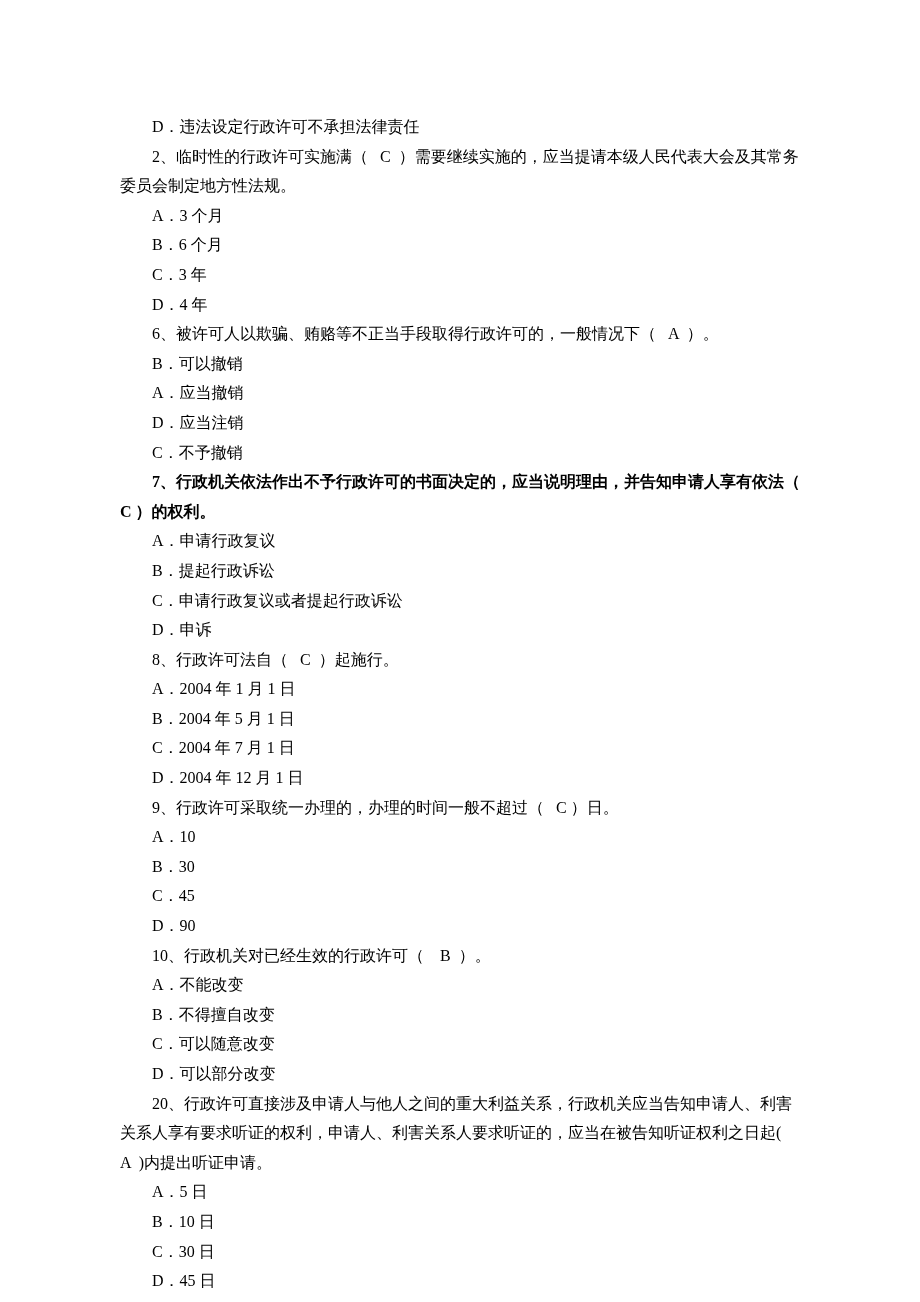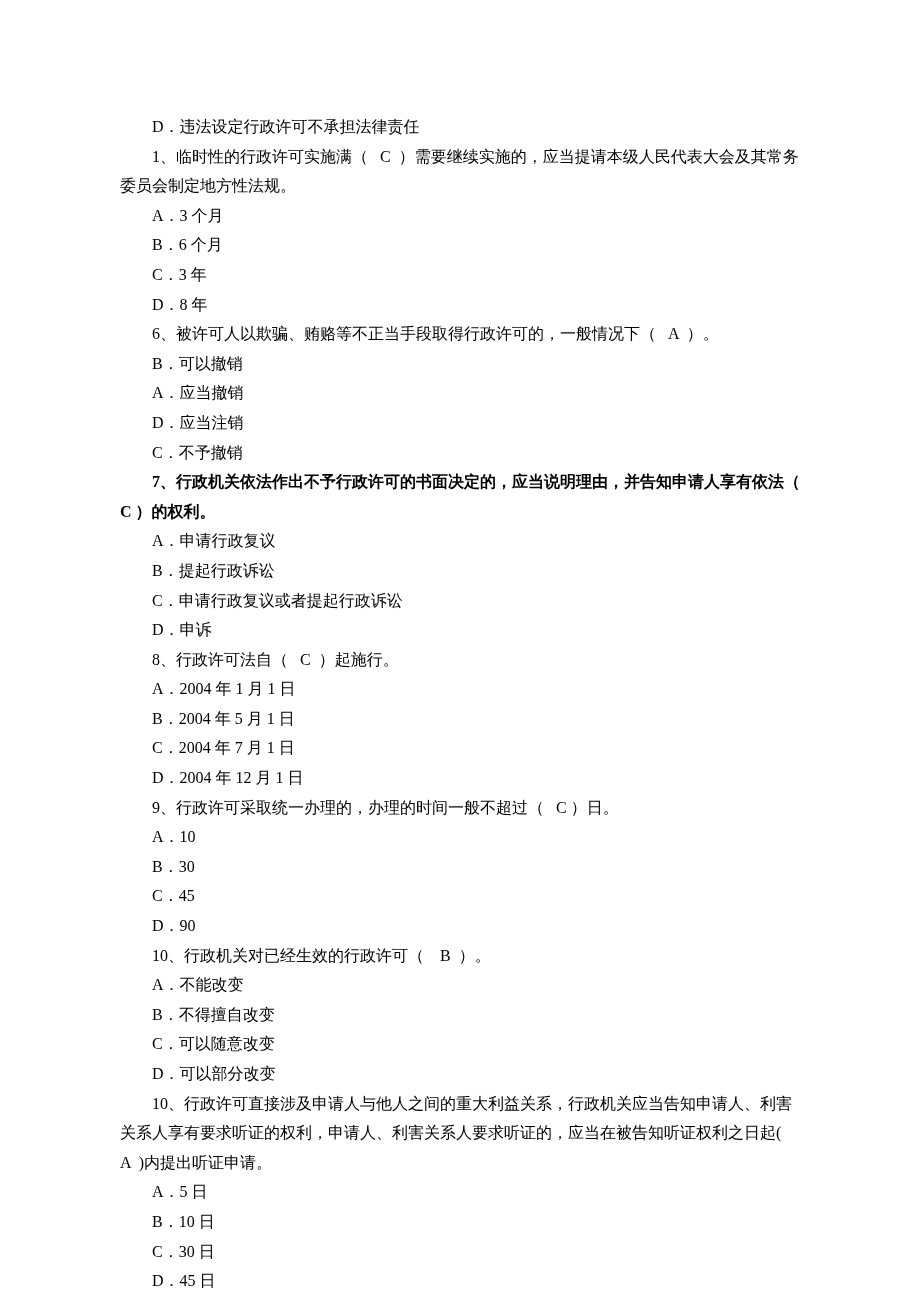--- a/index.html
+++ b/index.html
@@ -20,25 +20,25 @@
       white-space: pre-wrap;
       word-break: break-all;
     }
   </style>
 </head>
 <body>
 
 <div class="page">
   <div id="body-container">
       <div class="line">D．违法设定行政许可不承担法律责任</div>
-      <div style="text-indent: 2em; white-space: pre-wrap; word-break: break-all;">1、临时性的行政许可实施满（   C  ）需要继续实施的，应当提请本级人民代表大会及其常务委员会制定地方性法规。</div>
+      <div style="text-indent: 2em; white-space: pre-wrap; word-break: break-all;">2、临时性的行政许可实施满（   C  ）需要继续实施的，应当提请本级人民代表大会及其常务委员会制定地方性法规。</div>
       <div class="line">A．3 个月</div>
       <div class="line">B．6 个月</div>
       <div class="line">C．3 年</div>
-      <div class="line">D．8 年</div>
+      <div class="line">D．4 年</div>
       <div class="line">6、被许可人以欺骗、贿赂等不正当手段取得行政许可的，一般情况下（   A  ）。</div>
       <div class="line">B．可以撤销</div>
       <div class="line">A．应当撤销</div>
       <div class="line">D．应当注销</div>
       <div class="line">C．不予撤销</div>
       <div style="text-indent: 2em; white-space: pre-wrap; word-break: break-all; font-weight: bold;">7、行政机关依法作出不予行政许可的书面决定的，应当说明理由，并告知申请人享有依法（  C ）的权利。</div>
       <div class="line">A．申请行政复议</div>
       <div class="line">B．提起行政诉讼</div>
       <div class="line">C．申请行政复议或者提起行政诉讼</div>
       <div class="line">D．申诉</div>
@@ -50,20 +50,20 @@
       <div class="line">9、行政许可采取统一办理的，办理的时间一般不超过（   C ）日。</div>
       <div class="line">A．10</div>
       <div class="line">B．30</div>
       <div class="line">C．45</div>
       <div class="line">D．90</div>
       <div class="line">10、行政机关对已经生效的行政许可（    B  ）。</div>
       <div class="line">A．不能改变</div>
       <div class="line">B．不得擅自改变</div>
       <div class="line">C．可以随意改变</div>
       <div class="line">D．可以部分改变</div>
-      <div style="text-indent: 2em; white-space: pre-wrap; word-break: break-all;">10、行政许可直接涉及申请人与他人之间的重大利益关系，行政机关应当告知申请人、利害关系人享有要求听证的权利，申请人、利害关系人要求听证的，应当在被告知听证权利之日起(   A  )内提出听证申请。</div>
+      <div style="text-indent: 2em; white-space: pre-wrap; word-break: break-all;">20、行政许可直接涉及申请人与他人之间的重大利益关系，行政机关应当告知申请人、利害关系人享有要求听证的权利，申请人、利害关系人要求听证的，应当在被告知听证权利之日起(   A  )内提出听证申请。</div>
       <div class="line">A．5 日</div>
       <div class="line">B．10 日</div>
       <div class="line">C．30 日</div>
       <div class="line">D．45 日</div>
       <div class="line">12、下列属于特别许可的是（    D ）。</div>
     </div>
 </div>
 
 </body></html>

